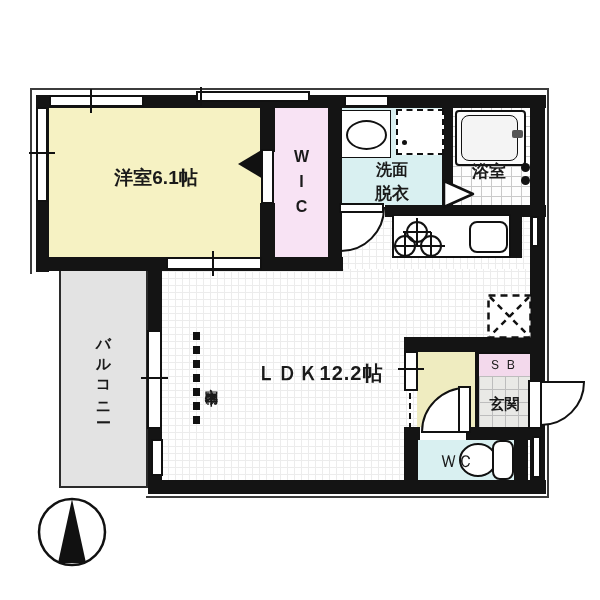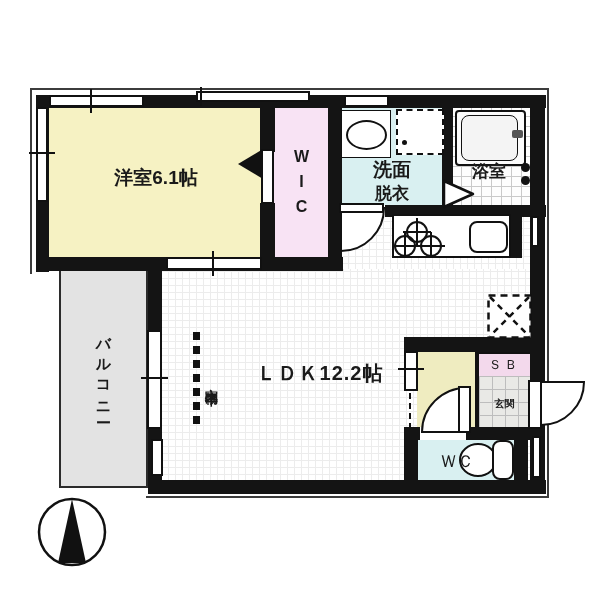--- a/index.html
+++ b/index.html
@@ -147,23 +147,23 @@
 
   <div class="abs" style="left:193px;top:332px;width:7px;height:97px;background:repeating-linear-gradient(180deg,#111 0 8px,transparent 8px 14px);"></div>
 
   <svg style="left:34px;top:494px;" width="78" height="78" viewBox="0 0 78 78">
     <circle cx="38" cy="38" r="33" fill="#fff" stroke="#111" stroke-width="2.5"></circle>
     <polygon points="38,5 24,69 52,69" fill="#111"></polygon>
   </svg>
 
   <div class="lbl" style="left:56px;top:165px;width:200px;height:26px;font-size:19px;">洋室6.1帖</div>
   <div class="lbl vert" style="left:289px;top:133px;width:24px;height:104px;font-size:16px;letter-spacing:8px;">WIC</div>
-  <div class="lbl" style="left:345px;top:158px;width:94px;height:24px;font-size:19px;text-align:right;">洗面</div>
+  <div class="lbl" style="left:345px;top:158px;width:94px;height:24px;font-size:16px;text-align:right;">洗面</div>
   <div class="lbl" style="left:450px;top:160px;width:78px;height:23px;font-size:17px;">浴室</div>
   <div class="lbl" style="left:345px;top:181px;width:94px;height:24px;font-size:17px;">脱衣</div>
   <div class="lbl" style="left:180px;top:359px;width:280px;height:28px;font-size:20px;letter-spacing:1px;">ＬＤＫ12.2帖</div>
   <div class="lbl vert" style="left:201px;top:340px;width:20px;height:84px;font-size:13px;letter-spacing:2px;">室内物干</div>
   <div class="lbl vert" style="left:91px;top:308px;width:24px;height:130px;font-size:15px;letter-spacing:5px;">バルコニー</div>
   <div class="lbl" style="left:477px;top:352px;width:55px;height:26px;font-size:13px;letter-spacing:3px;font-weight:normal;">ＳＢ</div>
-  <div class="lbl" style="left:477px;top:382px;width:55px;height:44px;font-size:10px;">玄関</div>
+  <div class="lbl" style="left:477px;top:382px;width:55px;height:44px;font-size:15px;">玄関</div>
   <div class="lbl" style="left:428px;top:450px;width:58px;height:22px;font-size:17px;font-weight:normal;text-align:center;">ＷＣ</div>
 
 </div>
 
 </body></html>

